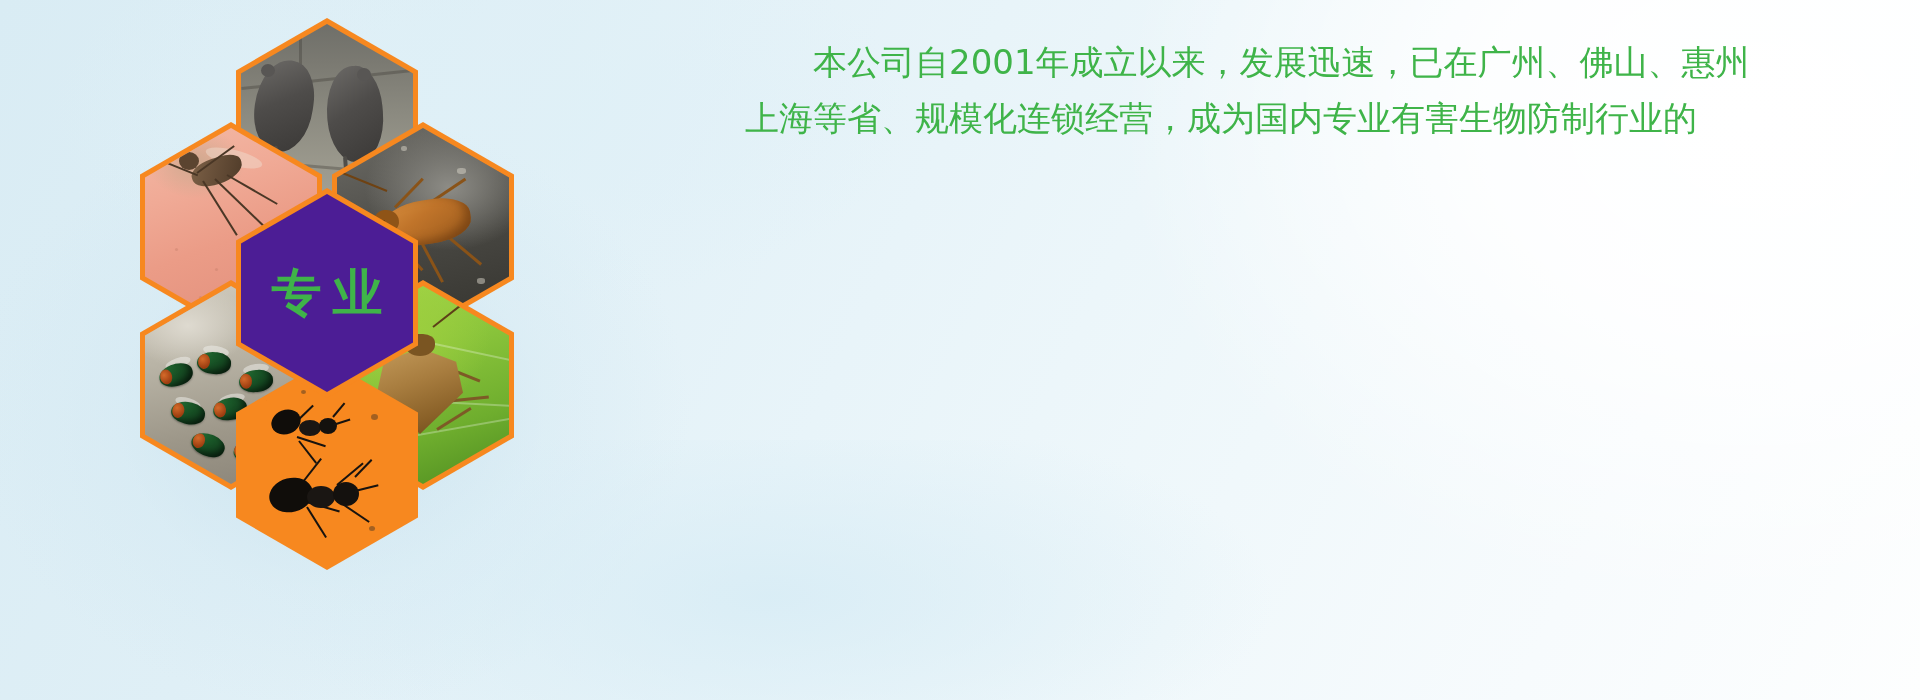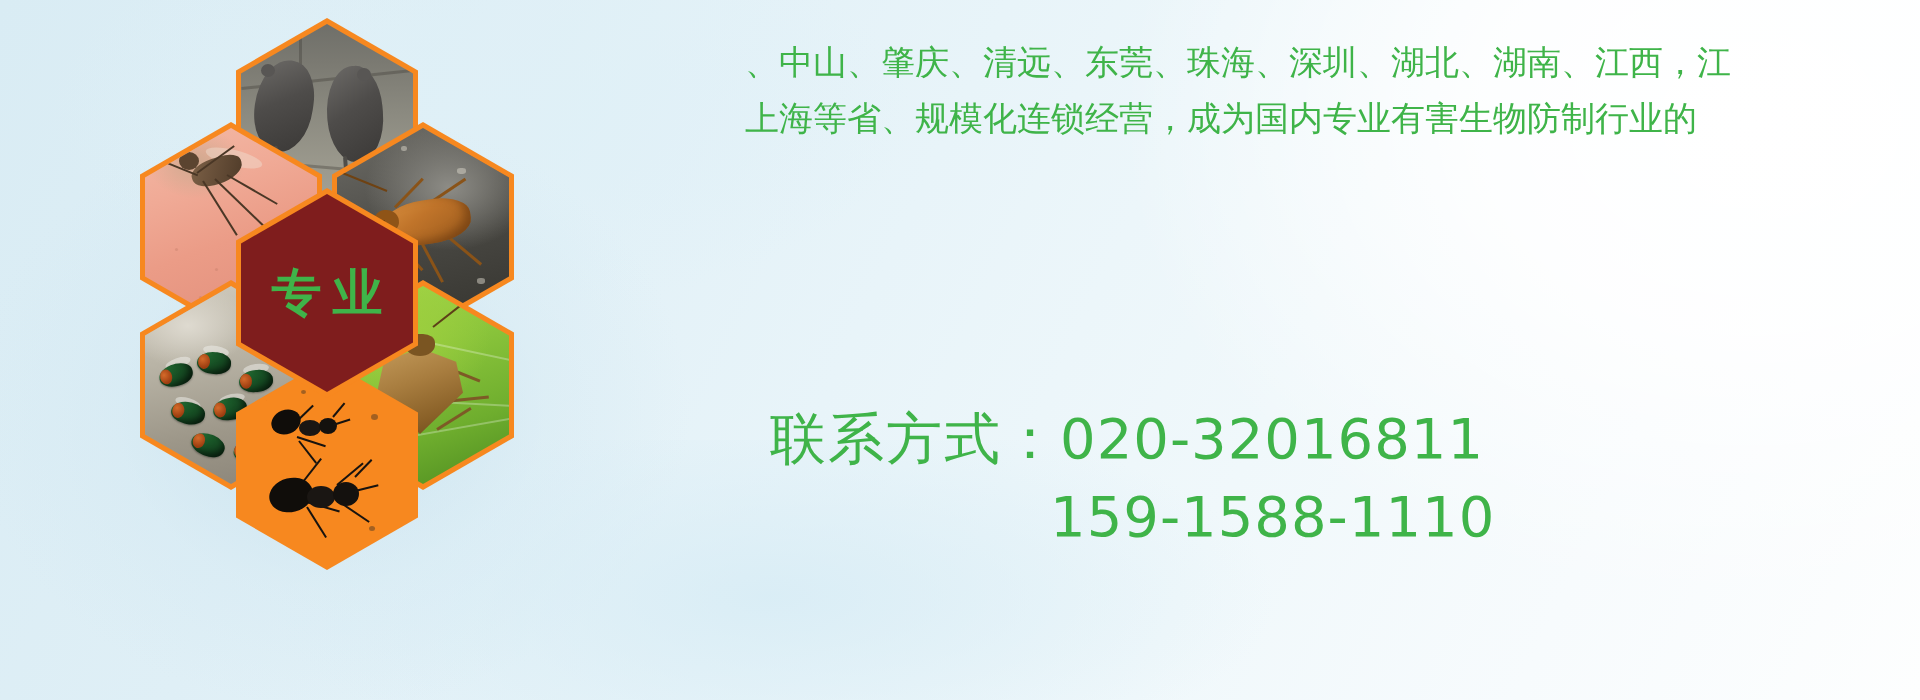--- a/index.html
+++ b/index.html
@@ -213,21 +213,21 @@
     position: absolute; border-radius: 50%;
     background: rgba(60,48,36,0.45);
   }
   .ant-head { position: absolute; border-radius: 50%; background: #14110e; }
   .ant-thorax { position: absolute; border-radius: 50%; background: #1a1613; }
   .ant-abdomen { position: absolute; border-radius: 50%; background: #100d0a; }
   .ant-leg { position: absolute; height: 2px; background: #17130f; transform-origin: left center; }
 
   
   .hex-center-inner {
-    background: #7f1d1d;
+    background: #4c1d95;
     display: flex; flex-direction: column;
     align-items: center; justify-content: center;
   }
   .hex-title-line {
     color: #3FB449;
     font-weight: 700;
     font-size: 50px;
     letter-spacing: 11px;
     line-height: 1.2;
     text-indent: 11px;
@@ -416,27 +416,19 @@
 
     <div class="hex" style="left:144px; top:178px;">
       <div class="hex-inner hex-center-inner">
         <div class="hex-title-line">专业</div>
       </div>
     </div>
   </div>
 
   <div id="copy">
     <div id="paragraph">
-      <span class="p-line">、中山、肇庆、清远、东莞、珠海、深圳、湖北、湖南、江西，江</span>
+      <span class="p-line first">本公司自2001年成立以来，发展迅速，已在广州、佛山、惠州</span>
       <span class="p-line">上海等省、规模化连锁经营，成为国内专业有害生物防制行业的</span>
     </div>
   </div>
 
-  <div id="contact">
-    <div class="contact-row">
-      <span class="contact-label">联系方式：</span><span>020-32016811</span>
-    </div>
-    <div class="contact-row second">
-      <span>159-1588-1110</span>
-    </div>
-  </div>
 
 </div>
 
 </body></html>

